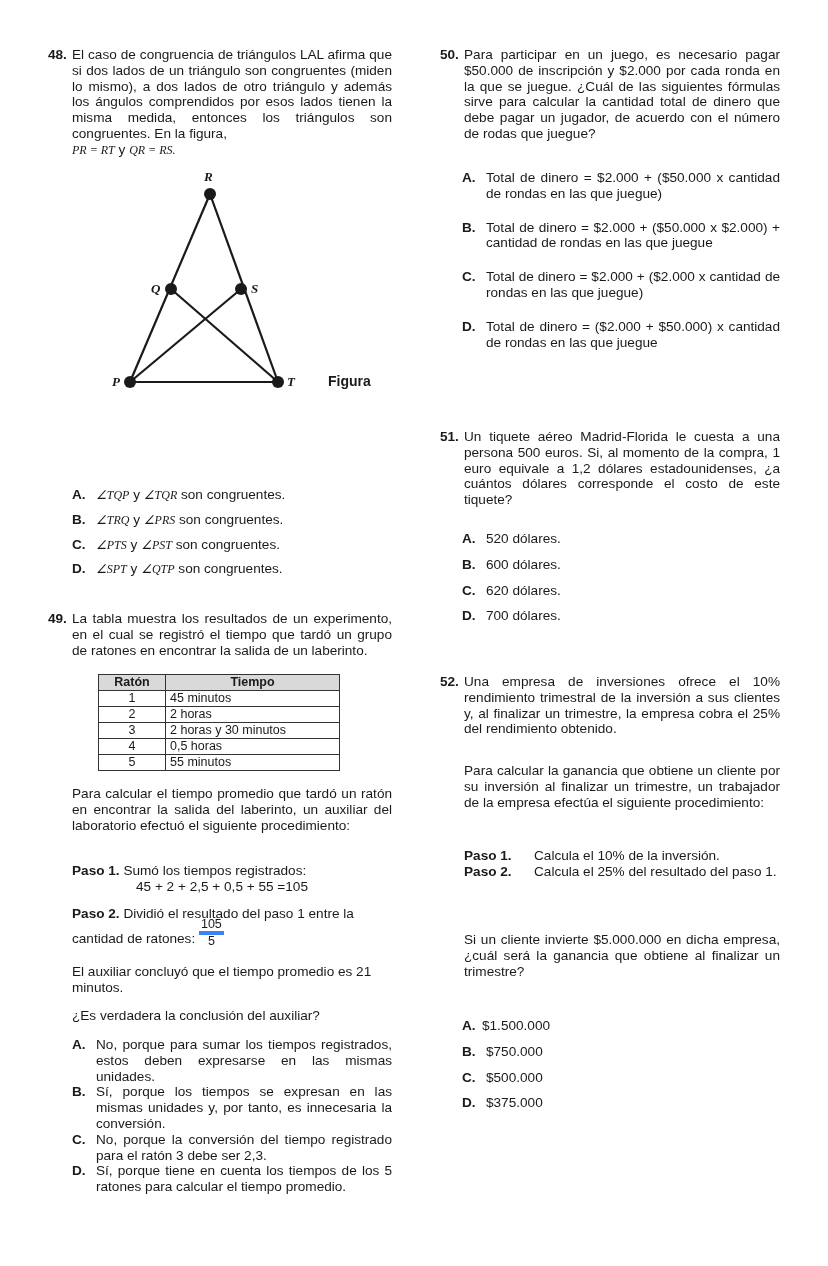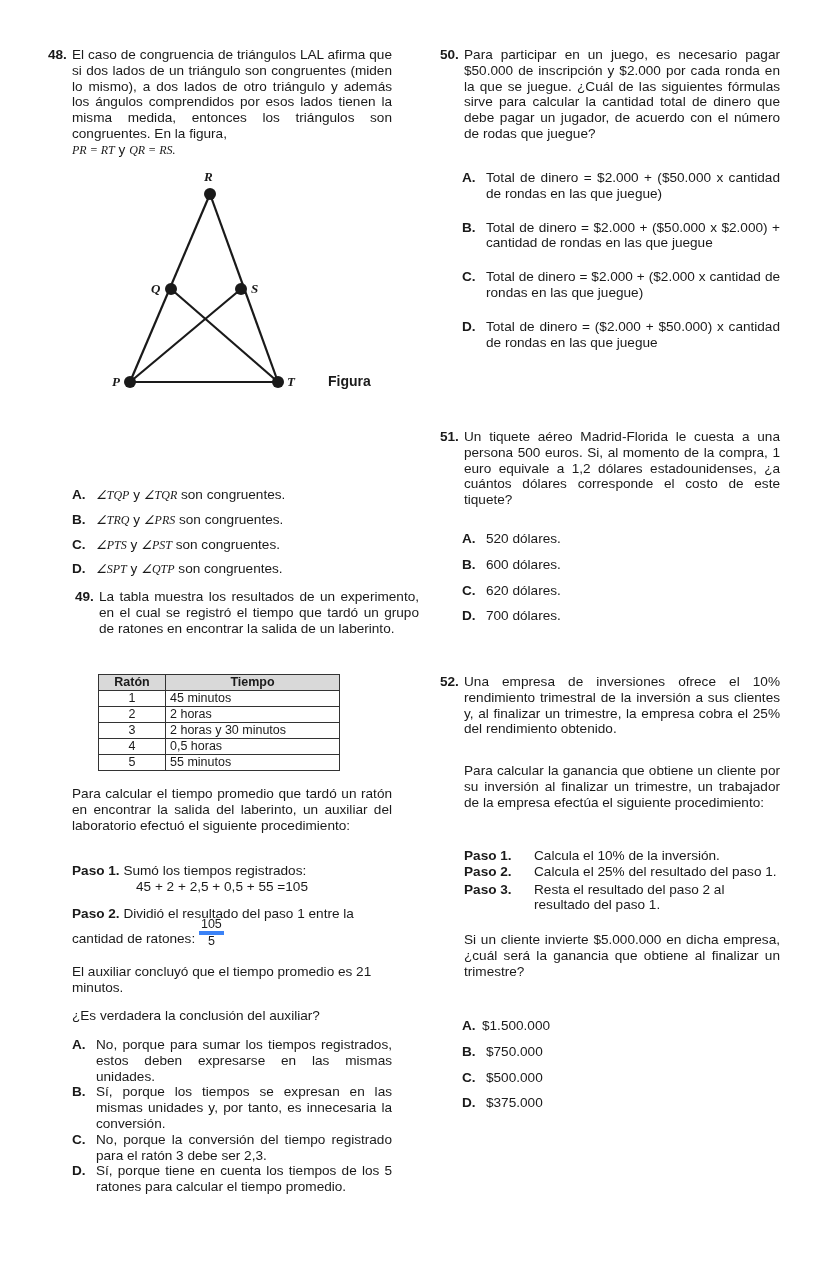--- a/index.html
+++ b/index.html
@@ -90,21 +90,21 @@
     </div>
     <div class="opt">
       <span class="letter">D.</span>
       <span class="math">∠SPT</span>
       <span>y</span>
       <span class="math">∠QTP</span>
       <span>son congruentes.</span>
     </div>
   </div>
 
-  <div class="q abs" style="left:0; top:542px; width:320px;margin-left:27px;">
+  <div class="q abs" style="left:0; top:564px; width:320px;">
     <span class="qnum">49.</span>
     <span>La tabla muestra los resultados de un experimento, en el cual se registró el tiempo que tardó un grupo de ratones en encontrar la salida de un laberinto.</span>
   </div>
 
   <table class="tbl abs" style="left:50px; top:627px;">
     <thead>
       <tr>
         <th>Ratón</th>
         <th>Tiempo</th>
       </tr>
@@ -236,24 +236,20 @@
 
   <div class="abs" style="left:24px; top:801px; width:316px; line-height:15.8px;">
     <div style="position:relative; padding-left:70px;">
       <span class="bold abs" style="left:0; top:0;">Paso 1.</span>
       <span>Calcula el 10% de la inversión.</span>
     </div>
     <div style="position:relative; padding-left:70px;">
       <span class="bold abs" style="left:0; top:0;">Paso 2.</span>
       <span>Calcula el 25% del resultado del paso 1.</span>
     </div>
-    <div style="position:relative; padding-left:70px; margin-top:2px;">
-      <span class="bold abs" style="left:0; top:0;">Paso 3.</span>
-      <span style="display:inline-block; width:210px;">Resta el resultado del paso 2 al resultado del paso 1.</span>
-    </div>
   </div>
 
   <div class="abs" style="left:24px; top:885px; width:316px; line-height:15.8px; text-align:justify;">Si un cliente invierte $5.000.000 en dicha empresa, ¿cuál será la ganancia que obtiene al finalizar un trimestre?</div>
 
   <div class="abs" style="left:22px; top:971px; width:318px;">
     <div class="opt" style="margin-bottom:10px; padding-left:20px;">
       <span class="letter">A.</span>
       <span>$1.500.000</span>
     </div>
     <div class="opt" style="margin-bottom:10px;">

